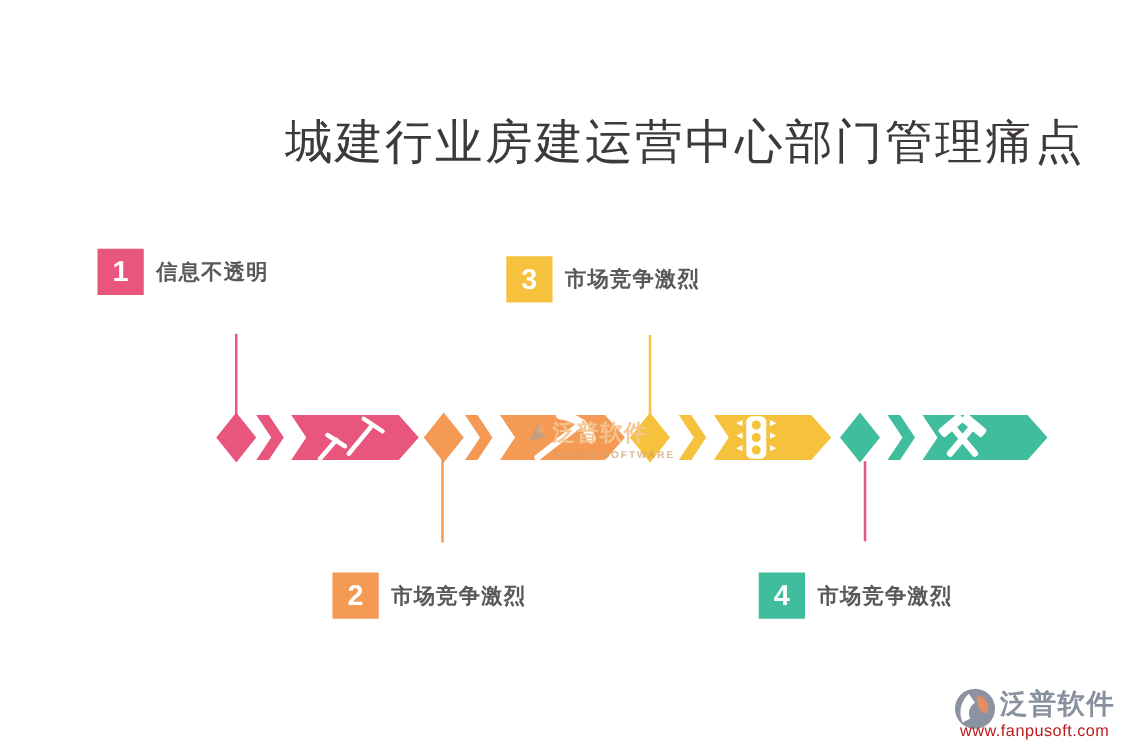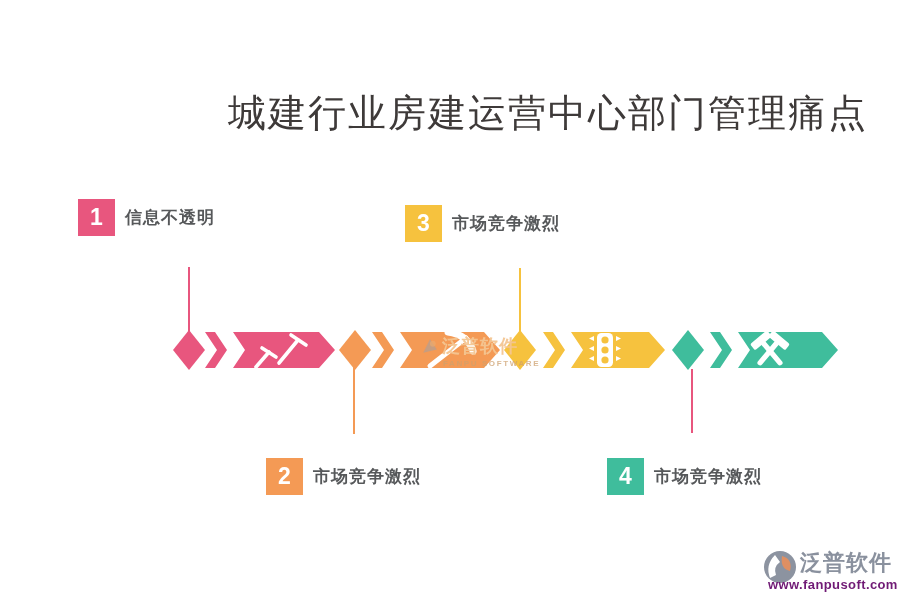--- a/index.html
+++ b/index.html
@@ -22,22 +22,22 @@
   .wm-center .row { display:flex; align-items:center; gap:3px; }
   .wm-center .brand { font-size:18px; font-weight:bold; letter-spacing:1px;
                       color:rgba(243,197,145,0.95); white-space:nowrap; }
   .wm-center .sub { font-size:8px; font-weight:bold; letter-spacing:1.6px;
                     color:rgba(205,160,110,0.75); margin-top:1px; padding-left:22px; white-space:nowrap; }
 
   .wm-corner { position:absolute; left:760px; top:548px; width:140px; height:46px; }
   .wm-corner .logo { position:absolute; left:2px; top:1px; }
   .wm-corner .brand { position:absolute; left:40px; top:0; font-size:22px; font-weight:bold;
                       letter-spacing:1px; color:#8A919E; white-space:nowrap; }
-  .wm-corner .url { position:absolute; left:8px; top:29px; font-size:13px; font-weight:bold;
-                    letter-spacing:0.4px; color:#701a75; white-space:nowrap; }
+  .wm-corner .url { position:absolute; left:8px; top:29px; font-size:13px; font-weight:normal;
+                    letter-spacing:0.4px; color:#b91c1c; white-space:nowrap; }
 </style>
 </head>
 <body>
 
 <div class="canvas">
 
   <h1 class="title" style="color: rgb(62, 58, 57);">城建行业房建运营中心部门管理痛点</h1>
 
   <div class="pain-label" style="left:78px; top:198px;">
     <div class="badge" style="background: rgb(232, 86, 126);">1</div>

